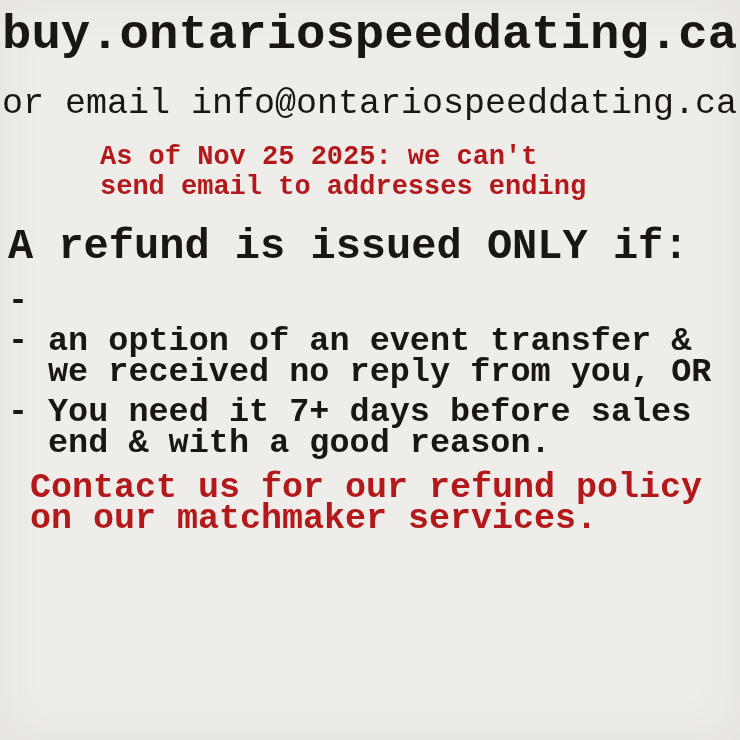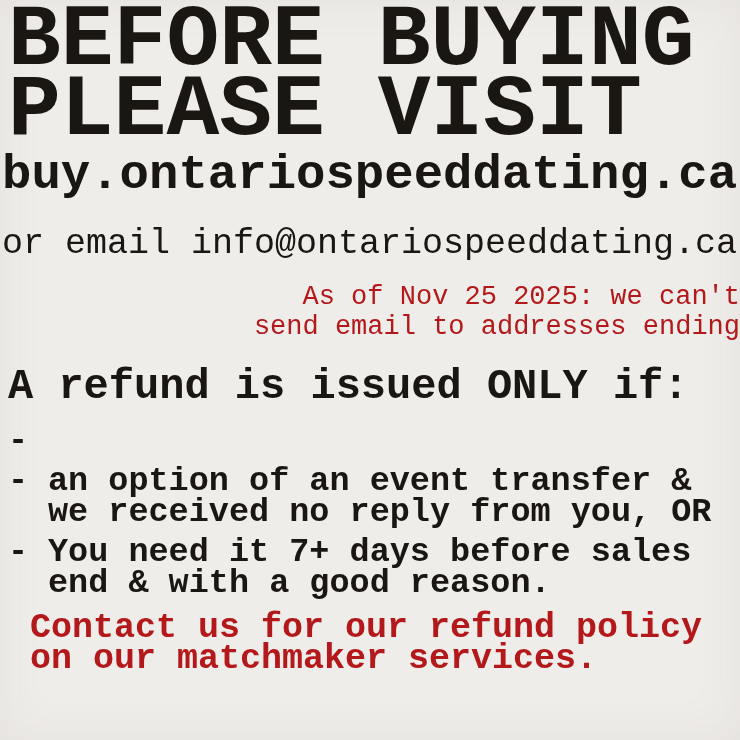--- a/index.html
+++ b/index.html
@@ -43,27 +43,26 @@
   .email-line {
     margin-top: 24px;
     margin-left: -6px;
     font-size: 35px;
     line-height: 40px;
     font-weight: normal;
     white-space: nowrap;
   }
   .notice {
     margin-top: 18px;
-    margin-left: 118px;
+    margin-left: 92px;
     color: var(--red);
     font-size: 27px;
     line-height: 30px;
-    font-weight: normal;
+    font-weight: bold;
     white-space: nowrap;
-    text-align: right;
   }
   .refund-heading {
     margin: 22px 0 0 0;
     font-size: 42px;
     line-height: 46px;
     font-weight: bold;
     white-space: nowrap;
   }
   .bullets {
     list-style: none;
@@ -90,24 +89,20 @@
     line-height: 31px;
     font-weight: bold;
     white-space: nowrap;
   }
 </style>
 </head>
 <body>
 
 <main class="poster">
 
-  <h1 class="headline">
-    <span class="h1line">BEFORE BUYING</span>
-    <span class="h1line">PLEASE VISIT</span>
-  </h1>
 
   <div class="website">buy.ontariospeeddating.ca</div>
 
   <div class="email-line">or email info@ontariospeeddating.ca</div>
 
   <div class="notice">
     <div>As of Nov 25 2025: we can't</div>
     <div>send email to addresses ending</div>
   </div>
 

